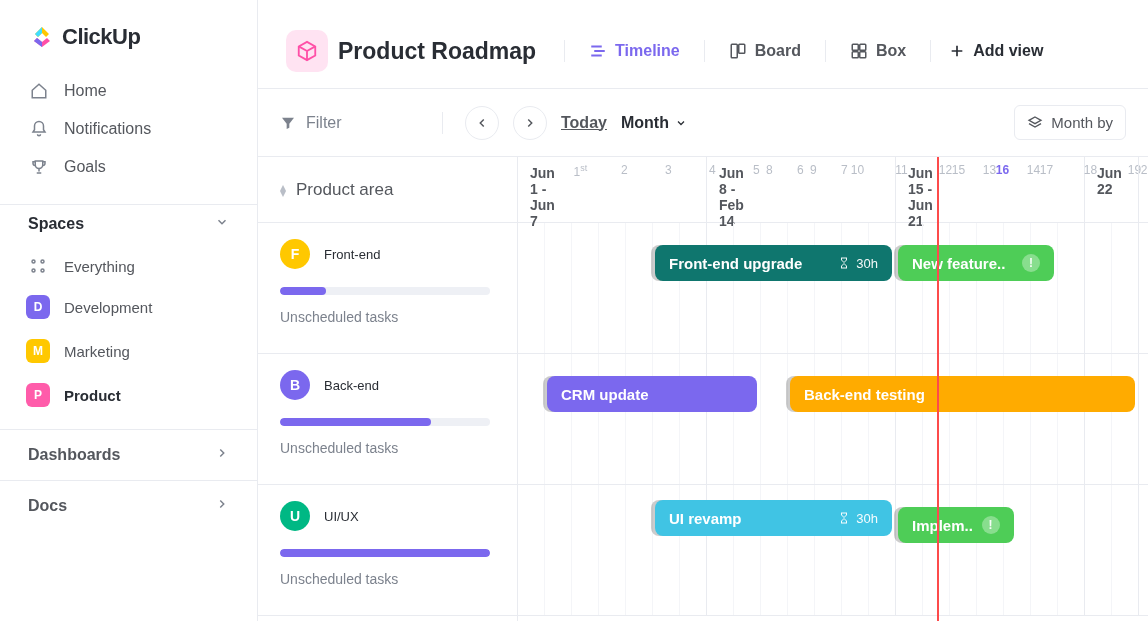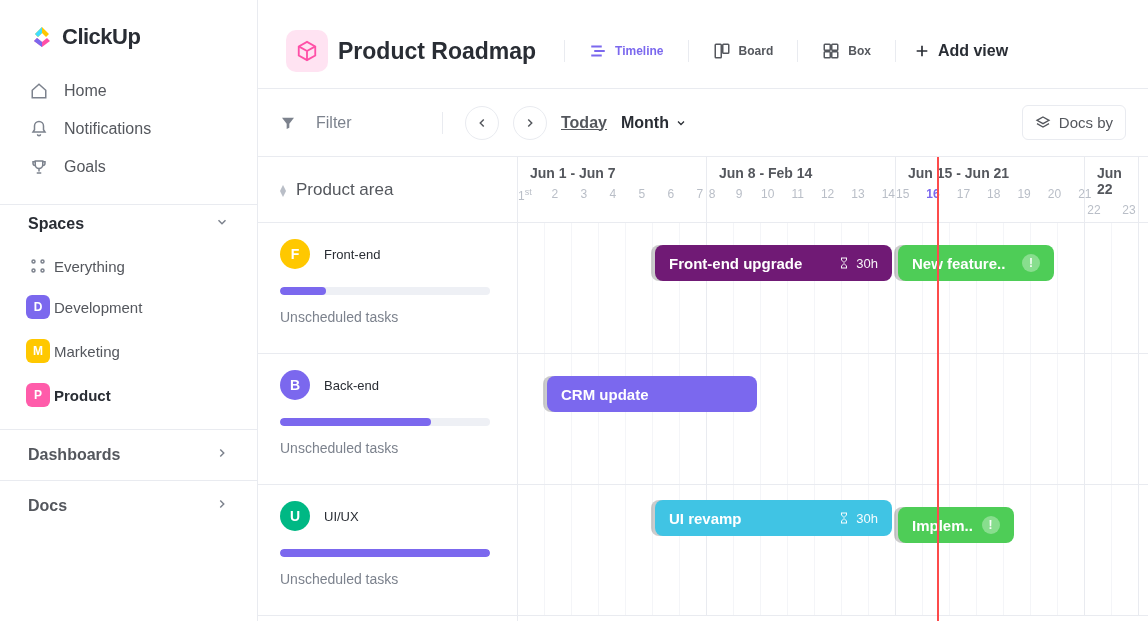--- a/index.html
+++ b/index.html
@@ -11,44 +11,44 @@
 .logo-row { padding: 24px 28px 18px 30px; display: flex; align-items: center; gap: 8px; }
 .logo-text { font-size: 22px; font-weight: 800; letter-spacing: -0.5px; }
 .nav-main { padding: 4px 16px 18px; }
 .nav-item { display: flex; align-items: flex-start; gap: 16px; padding: 10px 14px; border-radius: 6px; cursor: pointer; font-size: 16px; color: #54575d; }
 .nav-icon { width: 18px; height: 18px; display: inline-flex; align-items: center; justify-content: center; color: #7c828d; }
 
 .section-header { padding: 10px 28px; display: flex; align-items: center; justify-content: space-between; font-weight: 700; font-size: 16px; border-top: 1px solid #e9ebf0; cursor: pointer; }
 .section-header .chev { color: #7c828d; }
 
 .spaces-list { padding: 4px 16px 12px; }
-.space-item { display: flex; align-items: center; gap: 4px; padding: 10px 10px; border-radius: 6px; cursor: pointer; font-size: 15px; color: #54575d; }
+.space-item { display: flex; align-items: center; gap: 14px; padding: 10px 10px; border-radius: 6px; cursor: pointer; font-size: 15px; color: #54575d; }
 .space-item.active { font-weight: 700; color: #292d34; }
 .space-badge { width: 24px; height: 24px; border-radius: 6px; display: inline-flex; align-items: center; justify-content: center; font-size: 12px; font-weight: 700; color: #fff; }
 .everything-icon { width:24px; display:inline-flex; align-items:center; justify-content:center; color:#7c828d; }
 
 .section-row { padding: 16px 28px; display: flex; align-items: center; justify-content: space-between; font-weight: 600; font-size: 16px; border-top: 1px solid #e9ebf0; color: #54575d; cursor: pointer; }
 .section-row .chev { color: #7c828d; }
 
 
 .main { flex: 1; display: flex; flex-direction: column; overflow: hidden; }
 
 
 .topbar { display: flex; align-items: center; gap: 10px; padding: 30px 28px 16px 28px; }
 .tb-icon-box { width: 42px; height: 42px; border-radius: 10px; background: #ffe3f2; display: inline-flex; align-items: center; justify-content: center; }
 .tb-title { font-size: 23px; font-weight: 700; margin-right: 10px; }
 .tb-sep { width: 1px; height: 22px; background: #e9ebf0; margin: 0 8px; }
-.tb-view { display: inline-flex; align-items: center; gap: 8px; font-size: 12px; font-weight: 600; color: #54575d; padding: 6px 6px; cursor: pointer; }
+.tb-view { display: inline-flex; align-items: center; gap: 8px; font-size: 16px; font-weight: 600; color: #54575d; padding: 6px 6px; cursor: pointer; }
 .tb-view.active { color: #7b68ee; }
 .tb-view svg, .tb-view .ico { width: 18px; height: 18px; }
 .tb-add { display: inline-flex; align-items: center; gap: 8px; font-size: 16px; font-weight: 600; color: #292d34; cursor: pointer; }
 
 
 .toolbar { display: flex; align-items: center; gap: 14px; padding: 16px 22px; border-top: 1px solid #e9ebf0; border-bottom: 1px solid #e9ebf0; }
-.ttool { display: inline-flex; align-items: center; gap: 20px; color: #7c828d; font-size: 16px; cursor: pointer; }
+.ttool { display: inline-flex; align-items: center; gap: 10px; color: #7c828d; font-size: 16px; cursor: pointer; }
 .ttool.filter { width: 140px; }
 .nav-arrow { width: 34px; height: 34px; border-radius: 50%; border: 1px solid #e9ebf0; display: inline-flex; align-items: center; justify-content: center; cursor: pointer; color: #54575d; }
 .today-btn { font-size: 16px; font-weight: 600; color: #54575d; cursor: pointer; text-decoration: underline; }
 .month-btn { font-size: 16px; font-weight: 600; color: #292d34; display: inline-flex; align-items: center; gap: 6px; cursor: pointer; }
 .spacer { flex: 1; }
 .group-btn { border: 1px solid #e9ebf0; border-radius: 6px; padding: 8px 12px; display: inline-flex; align-items: center; gap: 8px; font-size: 15px; color: #54575d; cursor: pointer; }
 
 
 .timeline { display: flex; flex: 1; position: relative; }
 .left-col { width: 260px; border-right: 1px solid #e9ebf0; }
@@ -57,21 +57,21 @@
 .group-row { height: 131px; padding: 16px 22px 0; border-bottom: 1px solid #e9ebf0; }
 .group-head { display: flex; align-items: center; gap: 14px; }
 .group-badge { width: 30px; height: 30px; border-radius: 50%; display: inline-flex; align-items: center; justify-content: center; color: #fff; font-weight: 700; font-size: 14px; }
 .group-name { font-size: 13px; font-weight: 500; }
 .progress { margin-top: 18px; height: 8px; border-radius: 4px; background: #eef0f5; overflow: hidden; width: 210px; }
 .progress-fill { height: 100%; background: #7b68ee; border-radius: 4px; }
 .unsched { margin-top: 14px; font-size: 14px; color: #7c828d; }
 
 .right-area { flex: 1; position: relative; overflow: hidden; }
 .grid-header { height: 66px; border-bottom: 1px solid #e9ebf0; display: flex; }
-.week { border-right: 1px solid #e9ebf0; display: flex; flex-direction: column; }
+.week { border-right: 1px solid #e9ebf0; display: flex; flex-direction: row; }
 .week-label { padding: 8px 12px 0; font-size: 14px; font-weight: 700; color: #54575d; }
 .days { display: flex; gap: 17px; padding: 6px 0 0; flex: 1; }
 .day { width: 27px; text-align: center; font-size: 12px; color: #b9bec7; }
 .day sup { font-size: 9px; }
 .day.today { color: #7b68ee; font-weight: 700; }
 
 .grid-body { position: relative; }
 .grid-row { height: 131px; border-bottom: 1px solid #e9ebf0; position: relative; }
 .vlines { position: absolute; inset: 0; display: flex; pointer-events: none; }
 .vline { width: 27px; border-right: 1px solid #f4f5f8; }
@@ -251,21 +251,21 @@
         <svg width="12" height="12" viewBox="0 0 24 24" fill="none" stroke="currentColor" stroke-width="2.5">
             <path d="M6 9l6 6 6-6"></path>
           </svg>
       </span>
       <span class="spacer"></span>
       <span class="group-btn">
         <svg width="16" height="16" viewBox="0 0 24 24" fill="none" stroke="currentColor" stroke-width="2">
             <path d="M12 3 L21 8 L12 13 L3 8 Z"></path>
             <path d="M3 13 L12 18 L21 13"></path>
           </svg>
-        <span>Docs by</span>
+        <span>Month by</span>
       </span>
     </div>
 
     <div class="timeline">
       <div class="left-col">
         <div class="left-header">
           <span class="sort-icon">
               <span>▴</span>
               <span>▾</span>
             </span>
@@ -371,36 +371,39 @@
               <div class="vline"></div>
               <div class="vline"></div>
               <div class="vline"></div>
               <div class="vline"></div>
               <div class="vline"></div>
               <div class="vline week-line"></div>
               <div class="vline"></div>
               <div class="vline week-line"></div>
             </div>
         <div class="grid-row">
-              <div class="task-bar" style="background: #701a75; left: 137px; width: 237px; top: 22px;">
+              <div class="task-bar" style="background: #0f766e; left: 137px; width: 237px; top: 22px;">
                 <span>Front-end upgrade</span>
                 <span class="meta"><svg width="12" height="12" viewBox="0 0 24 24" fill="none" stroke="currentColor" stroke-width="2">
                     <path d="M6 2h12M6 22h12M7 2v4l5 5 5-5V2M7 22v-4l5-5 5 5v4"></path>
                   </svg>30h</span>
               </div>
               <div class="task-bar" style="background: rgb(78, 205, 87); left: 380px; width: 156px; top: 22px;">
                 <span>New feature..</span>
                 <span class="meta">
                   <span class="alert-dot">!</span>
                 </span>
               </div>
             </div>
             <div class="grid-row">
               <div class="task-bar" style="background: rgb(123, 104, 238); left: 29px; width: 210px; top: 22px;">
                 <span>CRM update</span>
+              </div>
+              <div class="task-bar" style="background: rgb(255, 171, 0); left: 272px; width: 345px; top: 22px;">
+                <span>Back-end testing</span>
               </div>
             </div>
             <div class="grid-row">
               <div class="task-bar" style="background: rgb(64, 196, 228); left: 137px; width: 237px; top: 15px;">
                 <span>UI revamp</span>
                 <span class="meta"><svg width="12" height="12" viewBox="0 0 24 24" fill="none" stroke="currentColor" stroke-width="2">
                     <path d="M6 2h12M6 22h12M7 2v4l5 5 5-5V2M7 22v-4l5-5 5 5v4"></path>
                   </svg>30h</span>
               </div>
               <div class="task-bar" style="background: rgb(78, 205, 87); left: 380px; width: 115.5px; top: 22px;">

